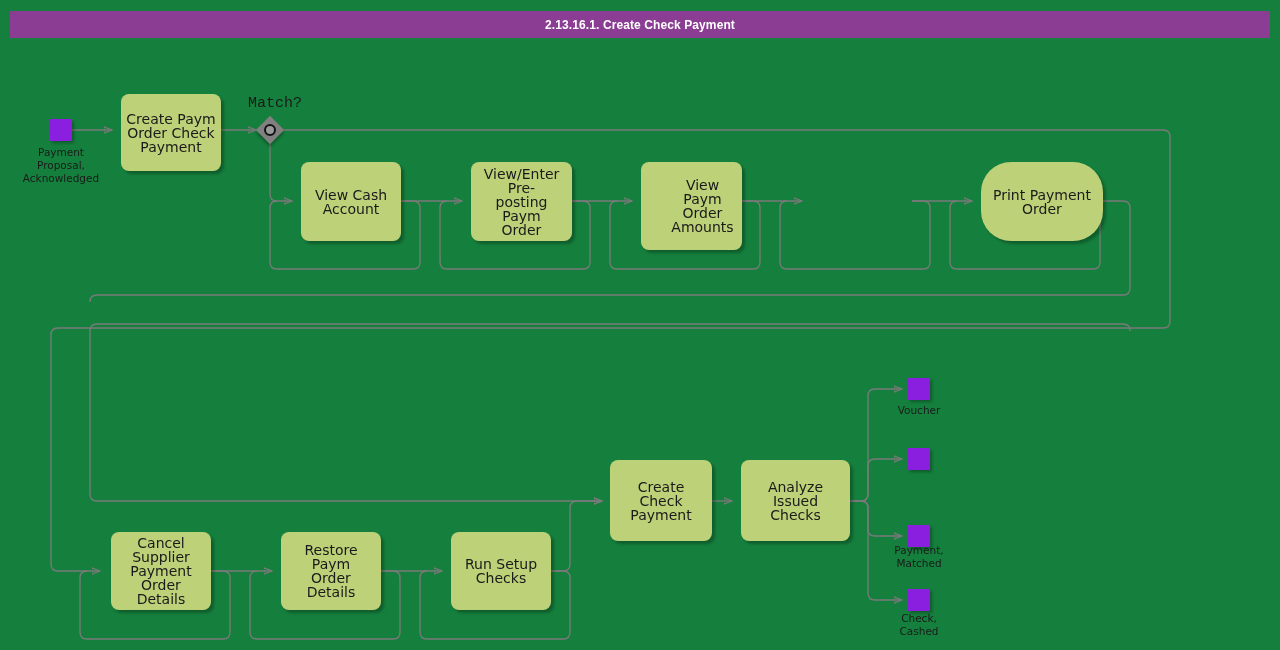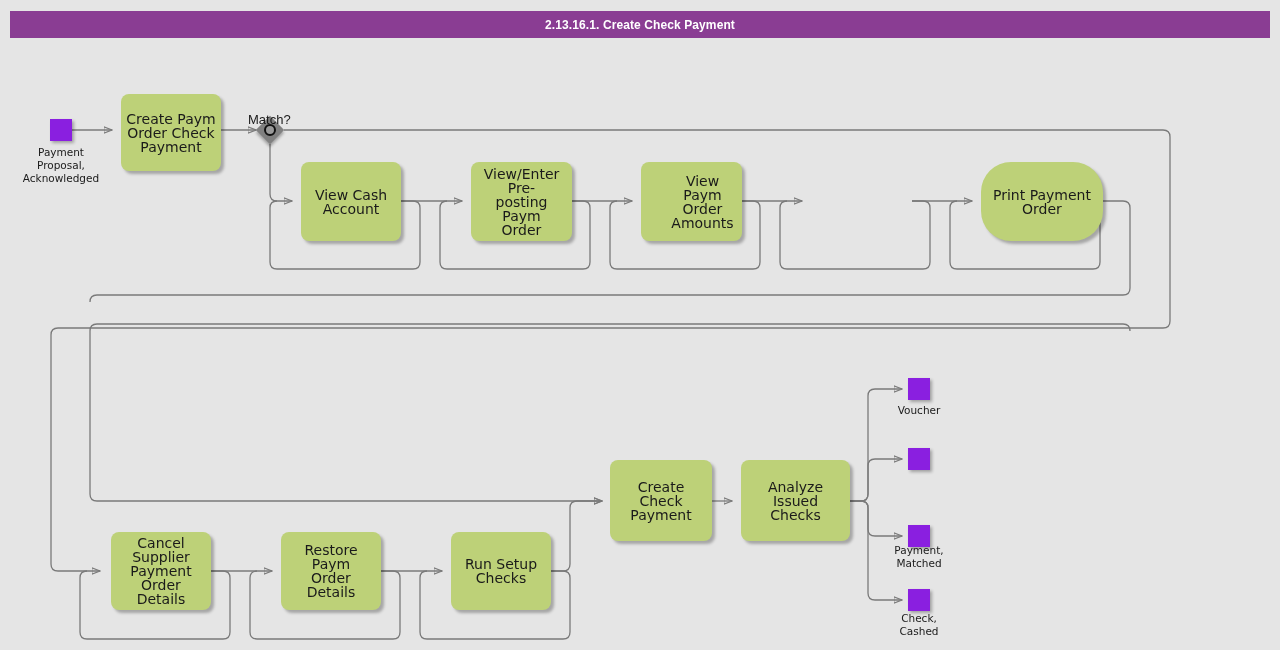--- a/index.html
+++ b/index.html
@@ -10,21 +10,21 @@
   }
   body {
     font-family: "DejaVu Sans", sans-serif;
     -webkit-font-smoothing: antialiased;
   }
   #canvas {
     position: relative;
     width: 1280px;
     height: 650px;
     overflow: hidden;
-    background: #e5e5e5;
+    background: #15803d;
   }
   
   .titlebar {
     position: absolute;
     left: 10px;
     top: 11px;
     width: 1260px;
     height: 27px;
     background: #8A3D93;
     box-sizing: border-box;
@@ -116,26 +116,25 @@
     top: 8px;
     width: 12px;
     height: 12px;
     border: 2px solid #111111;
     border-radius: 50%;
     background: #9a9a9a;
     box-sizing: border-box;
   }
   .gateway-label {
     position: absolute;
-    font-size: 13px;
+    font-size: 15px;
     line-height: 13px;
     color: #1a1a1a;
-    font-family: Liberation Sans, sans-serif;
+    font-family: Liberation Mono, monospace;
     white-space: nowrap;
-    margin-top: 16px;
   }
 </style>
 </head>
 <body>
 
 <div id="canvas">
 
   <div class="titlebar">
     <div class="title-text">2.13.16.1. Create Check Payment</div>
   </div>
@@ -212,21 +211,21 @@
     <span style="white-space: pre-line;">View Cash
 Account</span>
   </div>
 
   <div class="task" style="left:471px; top:162px; width:101px; height:79px;">
     <span style="white-space: pre-line;">View/Enter Pre-
 posting Paym
 Order</span>
   </div>
 
-  <div class="task" style="left:641px; top:162px; width:101px; height:79px;padding-left:27px;">
+  <div class="task" style="left:641px; top:162px; width:101px; height:88px;padding-left:27px;">
     <span style="white-space: pre-line;">View Paym
 Order Amounts</span>
   </div>
 
 
   <div class="task" style="left:981px; top:162px; width:122px; height:79px;border-radius:30px;">
     <span style="white-space: pre-line;">Print Payment
 Order</span>
   </div>
 

